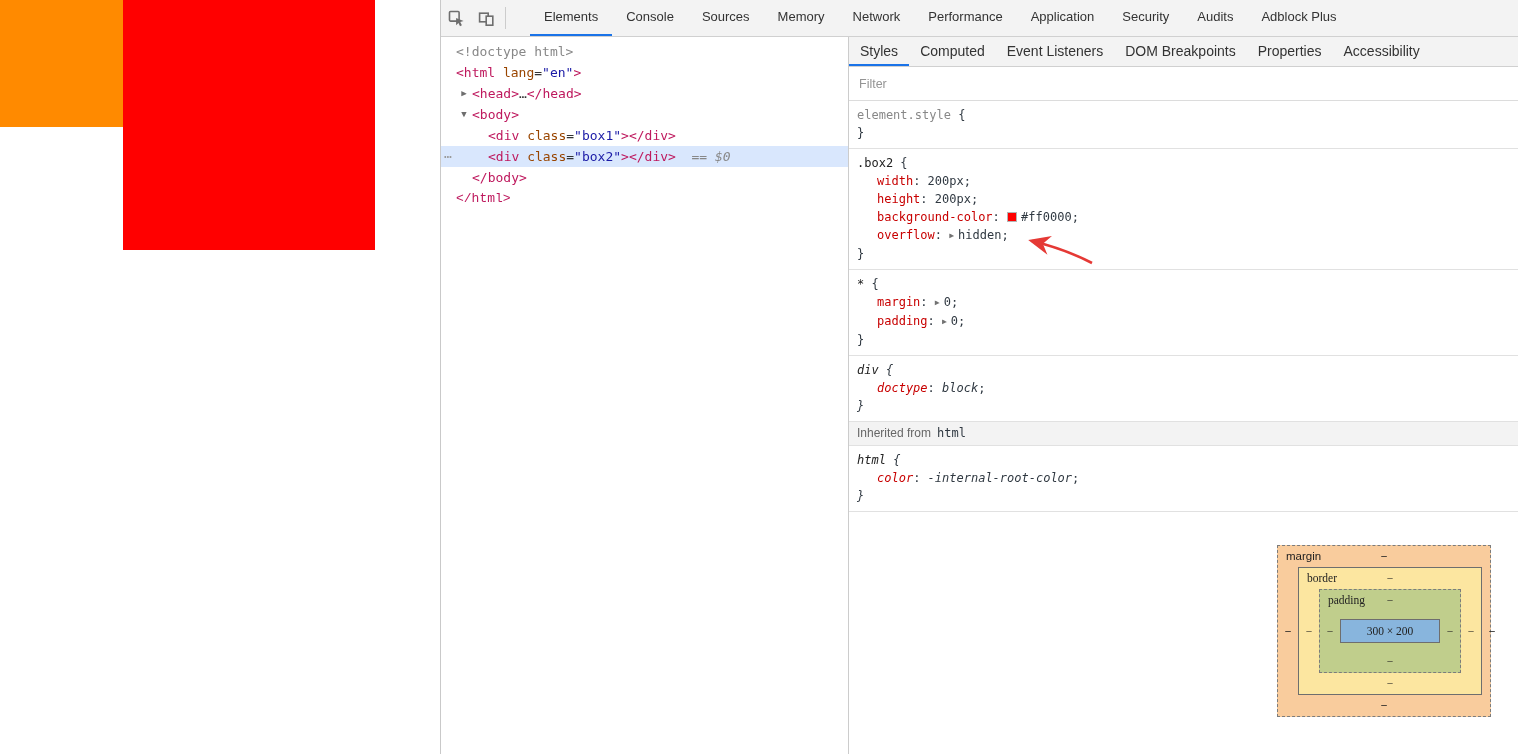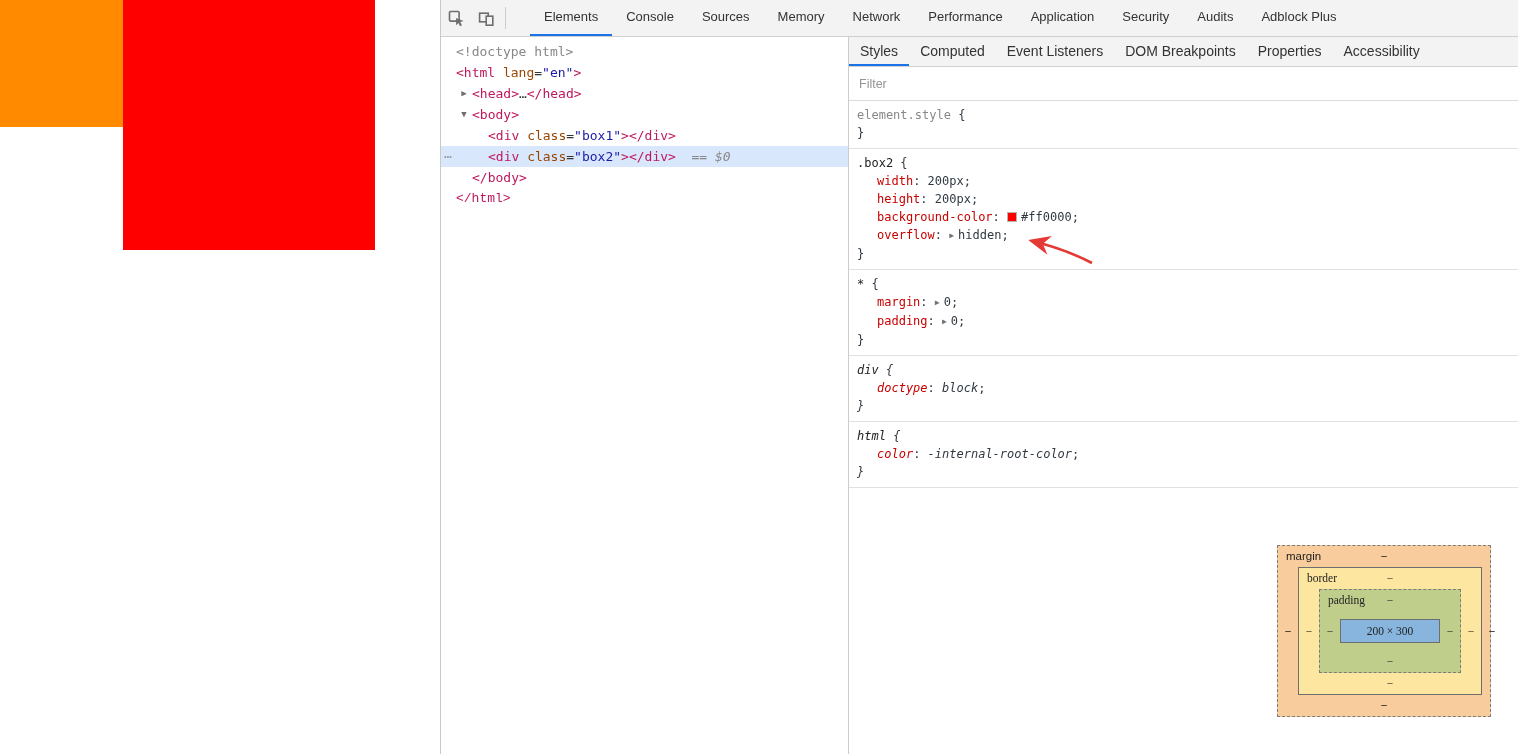--- a/index.html
+++ b/index.html
@@ -172,21 +172,21 @@
                   </div>
                   <div class="r-mid">
                     <span class="dash-cell">−</span>
                     <div class="ring inner bm-padding" style="background: rgb(192, 206, 140);">
                       <div class="r-top">
                         <span class="ring-label">padding</span>
                         <span>−</span>
                       </div>
                       <div class="r-mid">
                         <span class="dash-cell">−</span>
-                        <div class="bm-content" style="background: rgb(136, 181, 221);">200 × 300</div>
+                        <div class="bm-content" style="background: rgb(136, 181, 221);">300 × 200</div>
                         <span class="dash-cell">−</span>
                       </div>
                       <div class="r-bottom"><span>−</span></div>
                     </div>
                     <span class="dash-cell">−</span>
                   </div>
                   <div class="r-bottom"><span>−</span></div>
                 </div>
                 <span class="dash-cell">−</span>
               </div>
@@ -210,20 +210,21 @@
               <div class="rule-line"><span class="sel">*</span> {</div>
               <div class="prop-line"><span class="prop-name">margin</span>: <span class="prop-expander">▶</span><span class="prop-value">0</span>;</div>
               <div class="prop-line"><span class="prop-name">padding</span>: <span class="prop-expander">▶</span><span class="prop-value">0</span>;</div>
               <div class="rule-line">}</div>
             </div>
             <div class="style-rule ua">
               <div class="rule-line"><span class="sel">div</span> {</div>
               <div class="prop-line"><span class="prop-name">doctype</span>: <span class="prop-value">block</span>;</div>
               <div class="rule-line">}</div>
             </div>
+            <div class="inherited-bar"><span>Inherited from</span><span class="node-link">html</span></div>
             <div class="style-rule ua">
               <div class="rule-line"><span class="sel">html</span> {</div>
               <div class="prop-line"><span class="prop-name">color</span>: <span class="prop-value">-internal-root-color</span>;</div>
               <div class="rule-line">}</div>
             </div>
           </div>
       </div>
     </div>
   </div>
 

